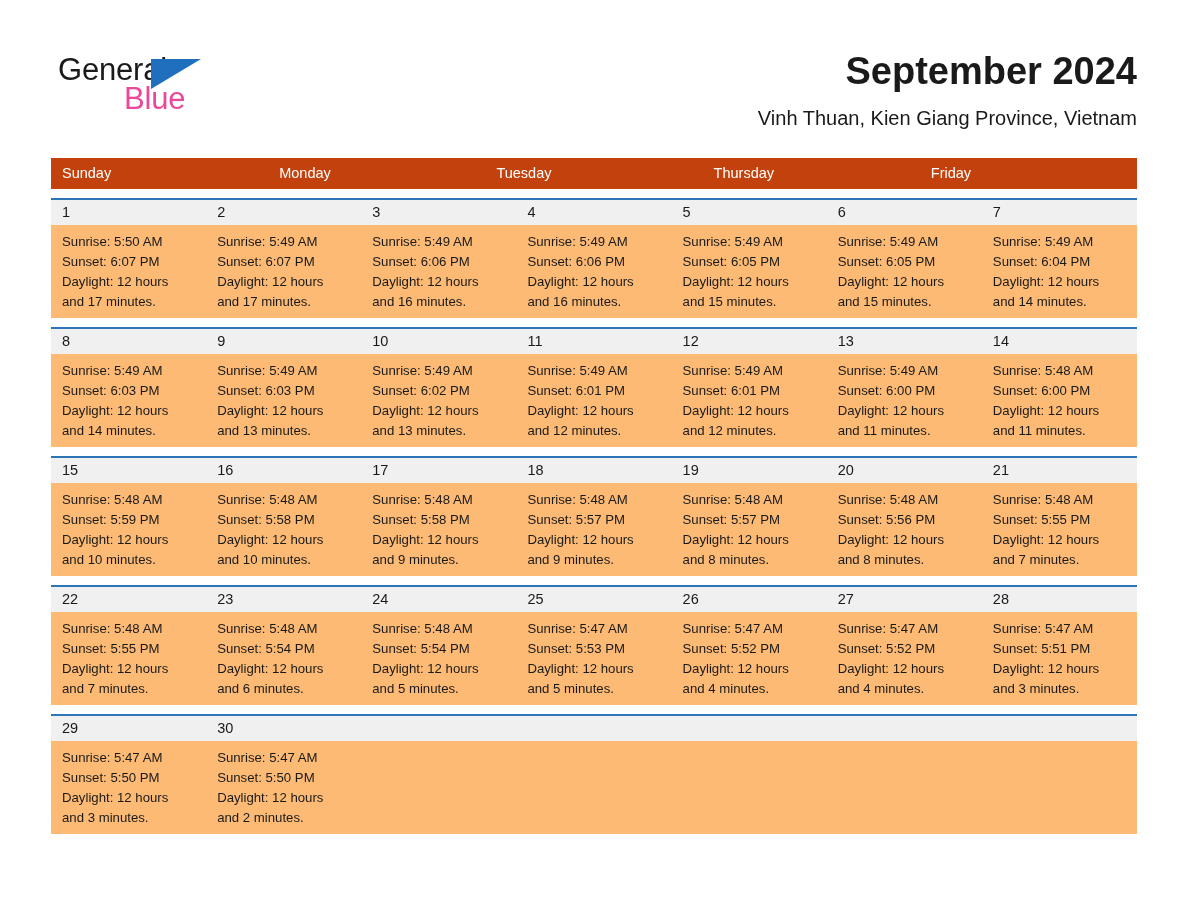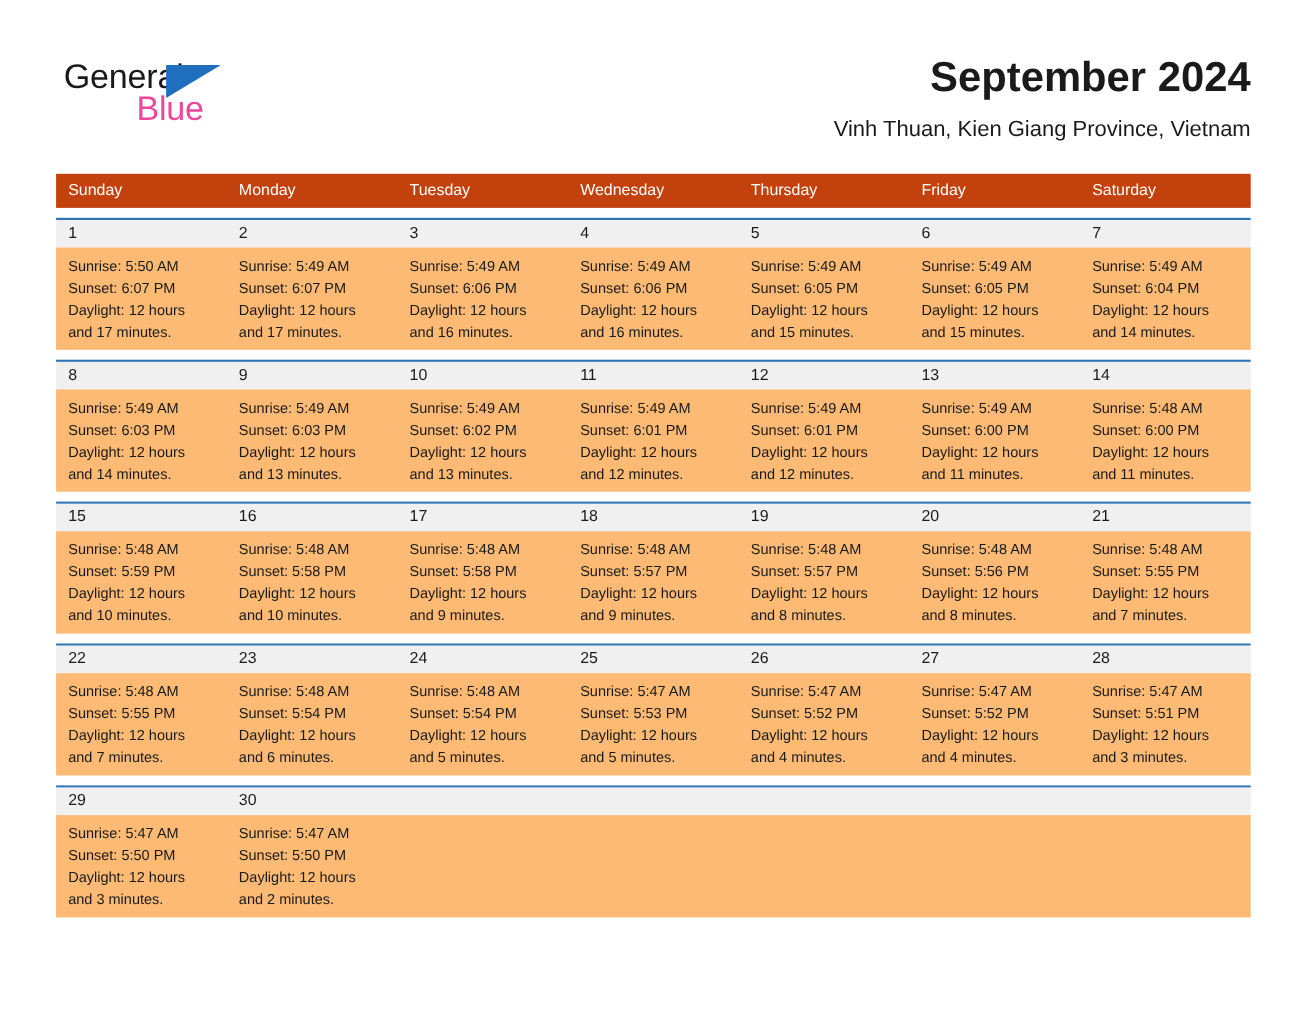--- a/index.html
+++ b/index.html
@@ -185,24 +185,22 @@
     </div>
 
   </div>
 
   <div class="calendar">
 
     <div class="weekdays">
       <div class="weekday">Sunday</div>
       <div class="weekday">Monday</div>
       <div class="weekday">Tuesday</div>
-      <div class="weekday">Wednesday</div>
       <div class="weekday">Thursday</div>
       <div class="weekday">Friday</div>
-      <div class="weekday">Saturday</div>
     </div>
 
     <div class="week">
       <div class="week-nums">
         <div class="daynum">1</div>
         <div class="daynum">2</div>
         <div class="daynum">3</div>
         <div class="daynum">4</div>
         <div class="daynum">5</div>
         <div class="daynum">6</div>

